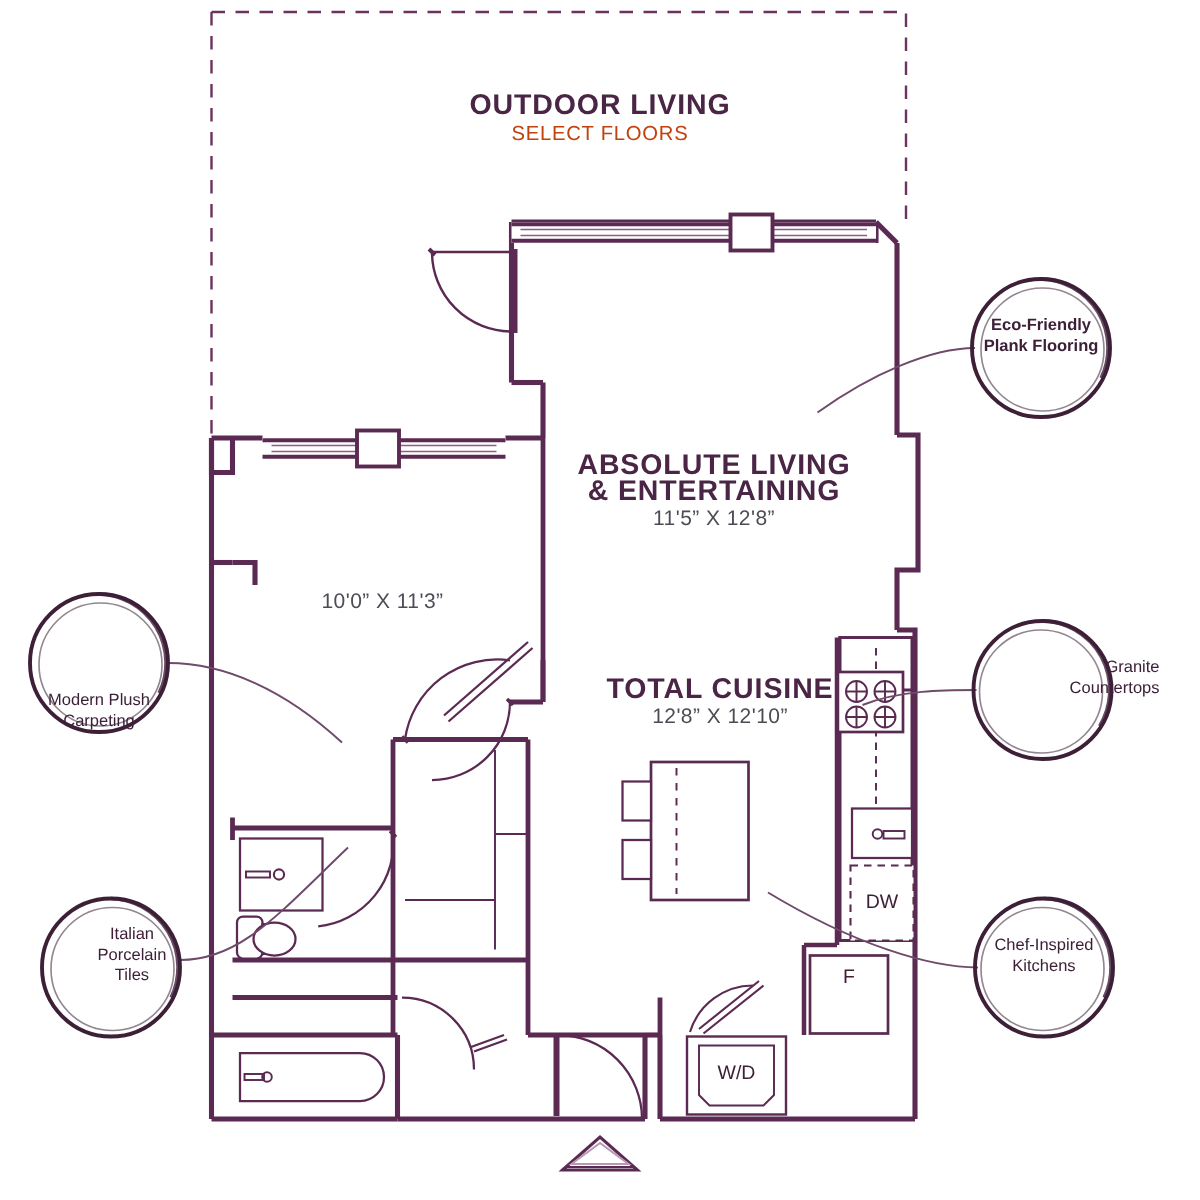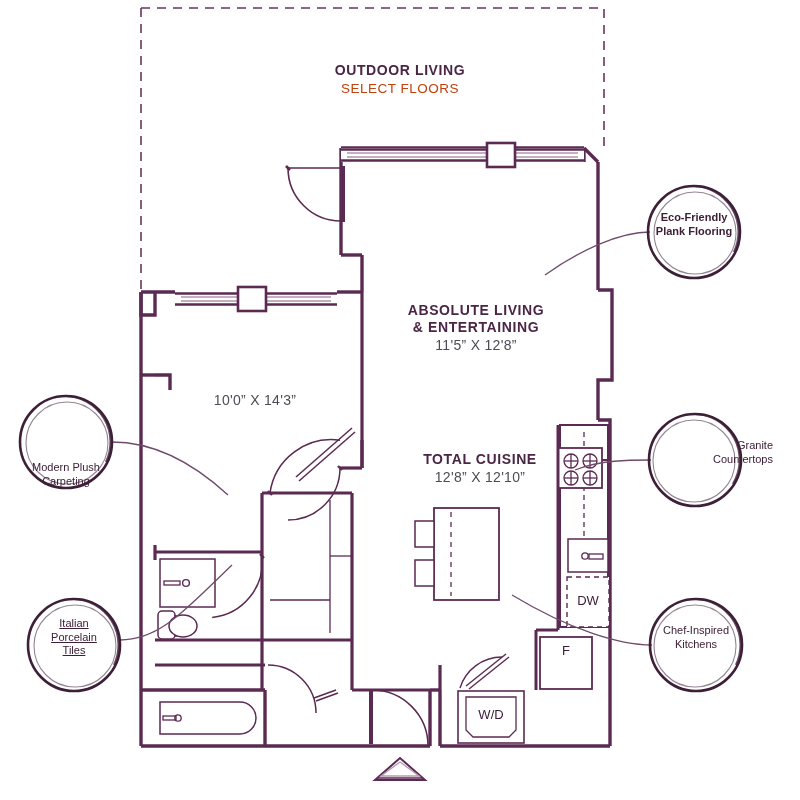--- a/index.html
+++ b/index.html
@@ -24,21 +24,21 @@
     width: 800px;
     height: 800px;
   }
   .room-label {
     position: absolute;
     text-align: center;
     color: #4a2545;
     pointer-events: none;
   }
   .room-name {
-    font-size: 14px;
+    font-size: 19px;
     font-weight: bold;
     letter-spacing: 0.6px;
     line-height: 17px;
     white-space: nowrap;
     color: #4a2545;
   }
   .room-dims {
     font-size: 14px;
     font-weight: normal;
     letter-spacing: 0.3px;
@@ -341,21 +341,21 @@
     <div class="sub-note">SELECT FLOORS</div>
   </div>
 
   <div class="room-label" style="left:343px; top:302px; width:266px;">
     <div class="room-name">ABSOLUTE LIVING</div>
     <div class="room-name">&amp; ENTERTAINING</div>
     <div class="room-dims">11'5” X 12'8”</div>
   </div>
 
   <div class="room-label" style="left:122px; top:391px; width:266px;">
-    <div class="room-dims">10'0” X 14'3”</div>
+    <div class="room-dims">10'0” X 11'3”</div>
   </div>
 
   <div class="room-label" style="left:347px; top:451px; width:266px;">
     <div class="room-name">TOTAL CUISINE</div>
     <div class="room-dims">12'8” X 12'10”</div>
   </div>
 
 
   <div class="appliance-text" style="left:563px; top:593px; width:50px;">DW</div>
   <div class="appliance-text" style="left:541px; top:643px; width:50px;">F</div>
@@ -374,19 +374,19 @@
   <div class="badge-text" style="left:648px; top:624px;">
     <div>Chef-Inspired</div>
     <div>Kitchens</div>
   </div>
 
   <div class="badge-text" style="left:18px; top:421px;margin-top:40px;">
     <div>Modern Plush</div>
     <div>Carpeting</div>
   </div>
 
-  <div class="badge-text" style="left:26px; top:617px;text-decoration:underline;">
+  <div class="badge-text" style="left:40px; top:617px;">
     <div>Italian</div>
     <div>Porcelain</div>
     <div>Tiles</div>
   </div>
 
 </div>
 
 </body></html>

